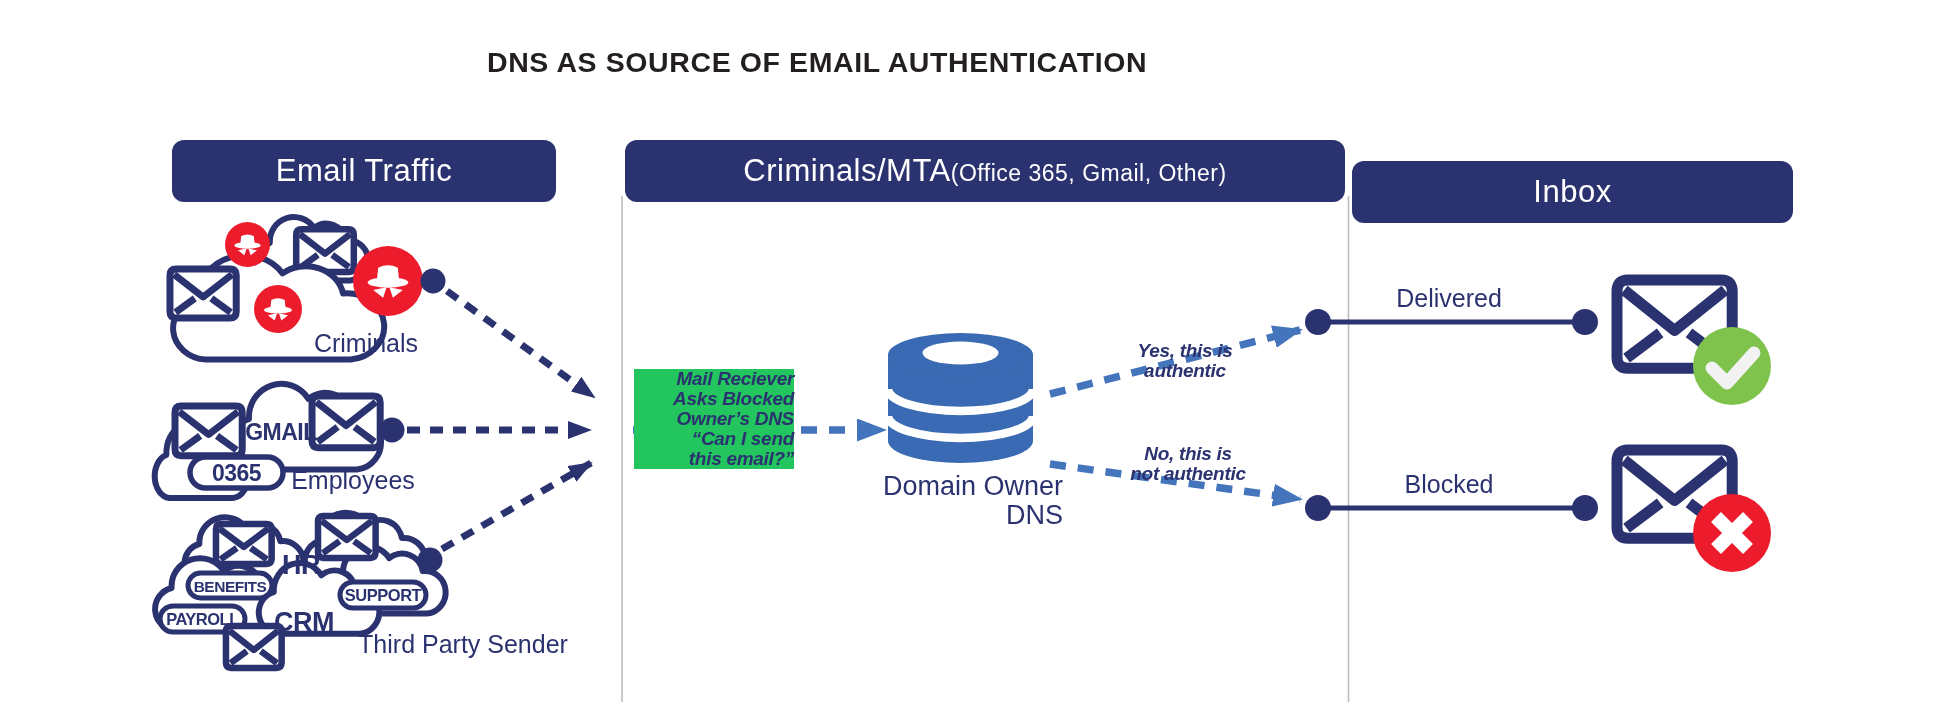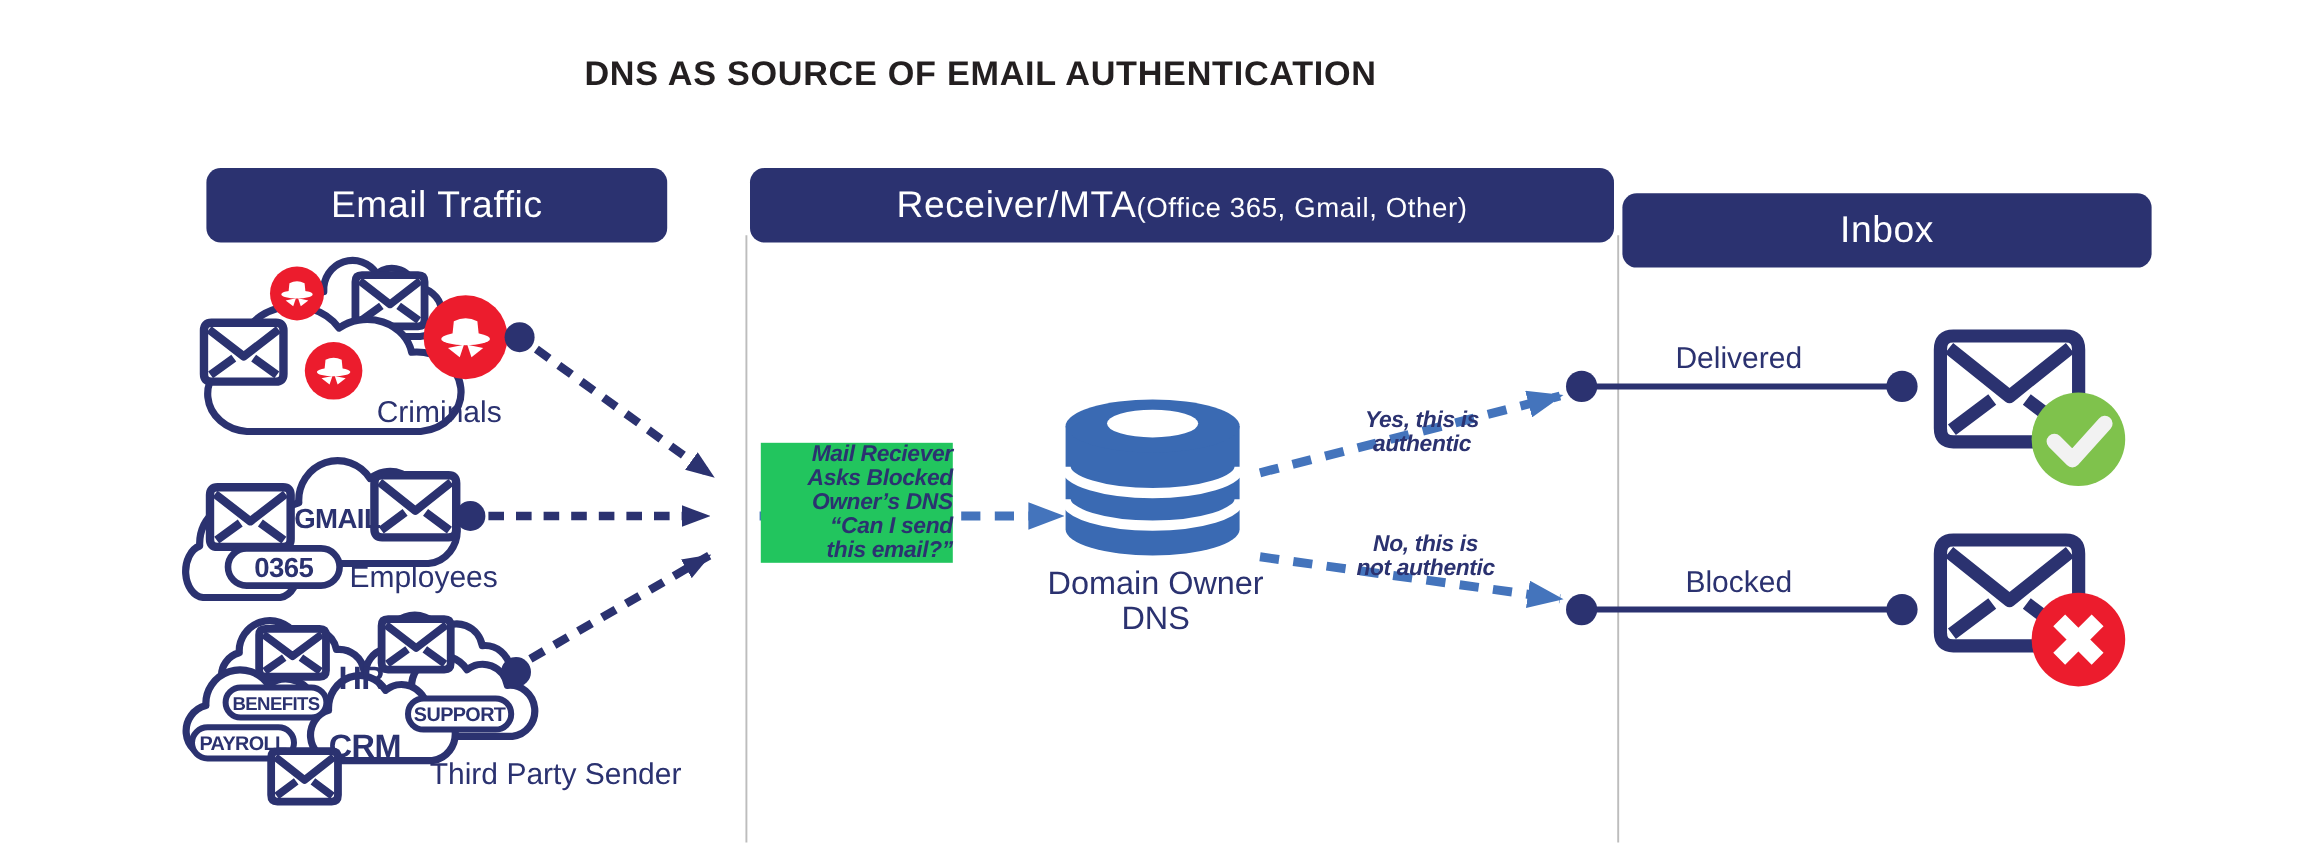--- a/index.html
+++ b/index.html
@@ -27,21 +27,21 @@
     position:absolute; text-align:center;
     color:#2b3270; font-weight:700; font-size:19px; line-height:20px;
     letter-spacing:-0.3px;
     font-style:italic;
   }
   #mta-note { left:634px;  top:369px; width:160px; background:#22c55e;text-align:right; }
   #yes-note { left:1110px; top:341px; width:150px; }
   #no-note  { left:1113px; top:444px; width:150px; }
   #dns-label {
     position:absolute; left:863px; top:472px; width:200px;
-    text-align:center; color:#2b3270; font-size:27px; line-height:29px;
+    text-align:right; color:#2b3270; font-size:27px; line-height:29px;
   }
   svg text { font-family:"Liberation Sans", sans-serif; }
   .lbl { fill:#2b3270; font-size:25px; font-weight:400; }
   .tag { fill:#2b3270; font-weight:700; letter-spacing:-0.5px; }
 </style>
 </head>
 <body>
 
 <div class="stage">
 
@@ -162,21 +162,21 @@
       <path d="M 1716 517 L 1748 549 M 1748 517 L 1716 549" fill="none" stroke="#ffffff" stroke-width="14"></path>
     </g>
   </svg>
 
   <div class="title">DNS AS SOURCE OF EMAIL AUTHENTICATION</div>
 
   <div class="hdr" id="hdr-email">
     <span>Email Traffic</span>
   </div>
   <div class="hdr" id="hdr-receiver">
-    <span>Receiver/MTA</span>
+    <span>Criminals/MTA</span>
     <span class="sub">(Office 365, Gmail, Other)</span>
   </div>
   <div class="hdr" id="hdr-inbox">
     <span>Inbox</span>
   </div>
 
   <div class="note" id="mta-note">
     <div>Mail Reciever</div>
     <div>Asks Blocked</div>
     <div>Owner’s DNS</div>

